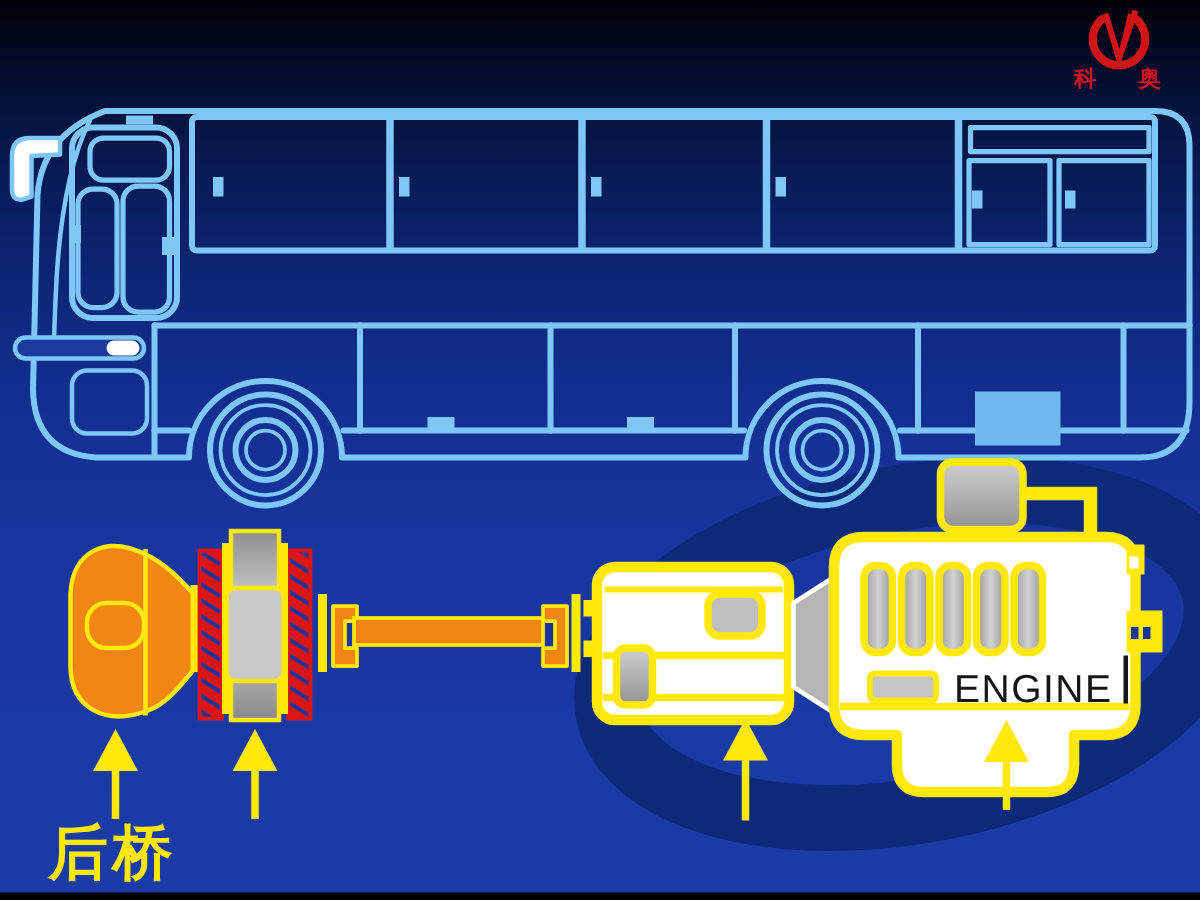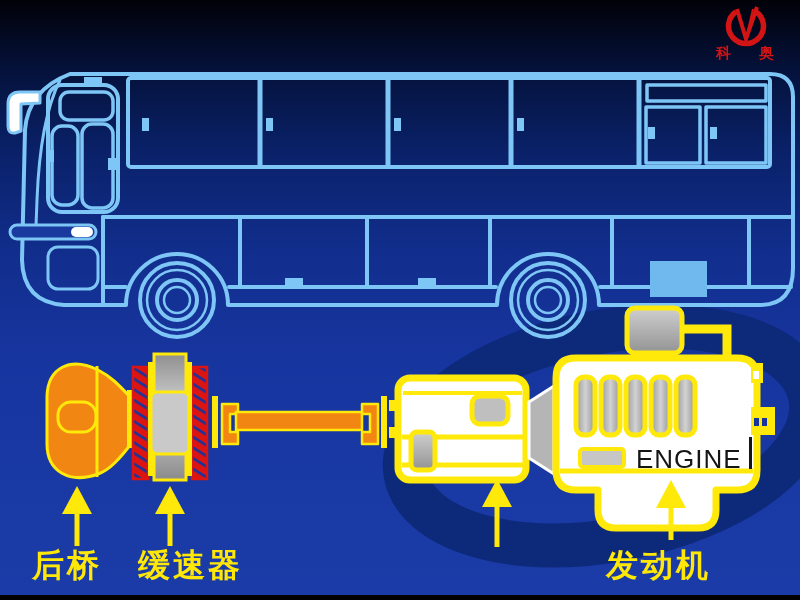--- a/index.html
+++ b/index.html
@@ -3,23 +3,23 @@
 <meta charset="utf-8">
 <style>
   html,body{margin:0;padding:0;background:#000;}
   .slide{
     position:relative;width:800px;height:600px;overflow:hidden;
     background:linear-gradient(180deg,#010108 0%,#04123c 12%,#0a2168 25%,#112e8d 42%,#17359f 60%,#1b3ca8 100%);
     font-family:"Liberation Sans","DejaVu Sans",sans-serif;
   }
   .scene{position:absolute;left:0;top:0;}
   .part-label{
-    position:absolute;font-size:32px;font-weight:700;color:#ffe808;
+    position:absolute;font-size:40px;font-weight:700;color:#ffe808;
     letter-spacing:3px;line-height:1;white-space:nowrap;
-    font-family:Liberation Serif, serif;
+    font-family:Liberation Sans, sans-serif;
   }
   .logo-char{
     position:absolute;font-size:15px;font-weight:700;color:#d21414;
     font-family:"Liberation Sans","DejaVu Sans",sans-serif;line-height:1;
   }
   .bottom-bar{position:absolute;left:0;top:595px;width:800px;height:5px;background:#000;}
 </style>
 </head>
 <body>
 
@@ -205,20 +205,18 @@
   </g>
 
   <g stroke="#d21414" fill="none">
     <path stroke-width="5.5" d="M 756,11.7 A 17.5,17.5 0 1 1 736,11.7"></path>
     <path stroke-width="4" stroke-linejoin="miter" d="M 737,9 L 746,39 L 757,7"></path>
     <path stroke-width="2" d="M 746,39 L 753,9"></path>
   </g>
 </svg>
 
 <div class="part-label" style="left:32px;top:549px">后桥</div>
-<div class="part-label" style="left:138px;top:549px">缓速器</div>
-<div class="part-label" style="left:606px;top:549px">发动机</div>
 
 <span class="logo-char" style="left:716px;top:45px">科</span>
 <span class="logo-char" style="left:759px;top:45px">奥</span>
 
 <div class="bottom-bar"></div>
 </div>
 
 </body></html>

